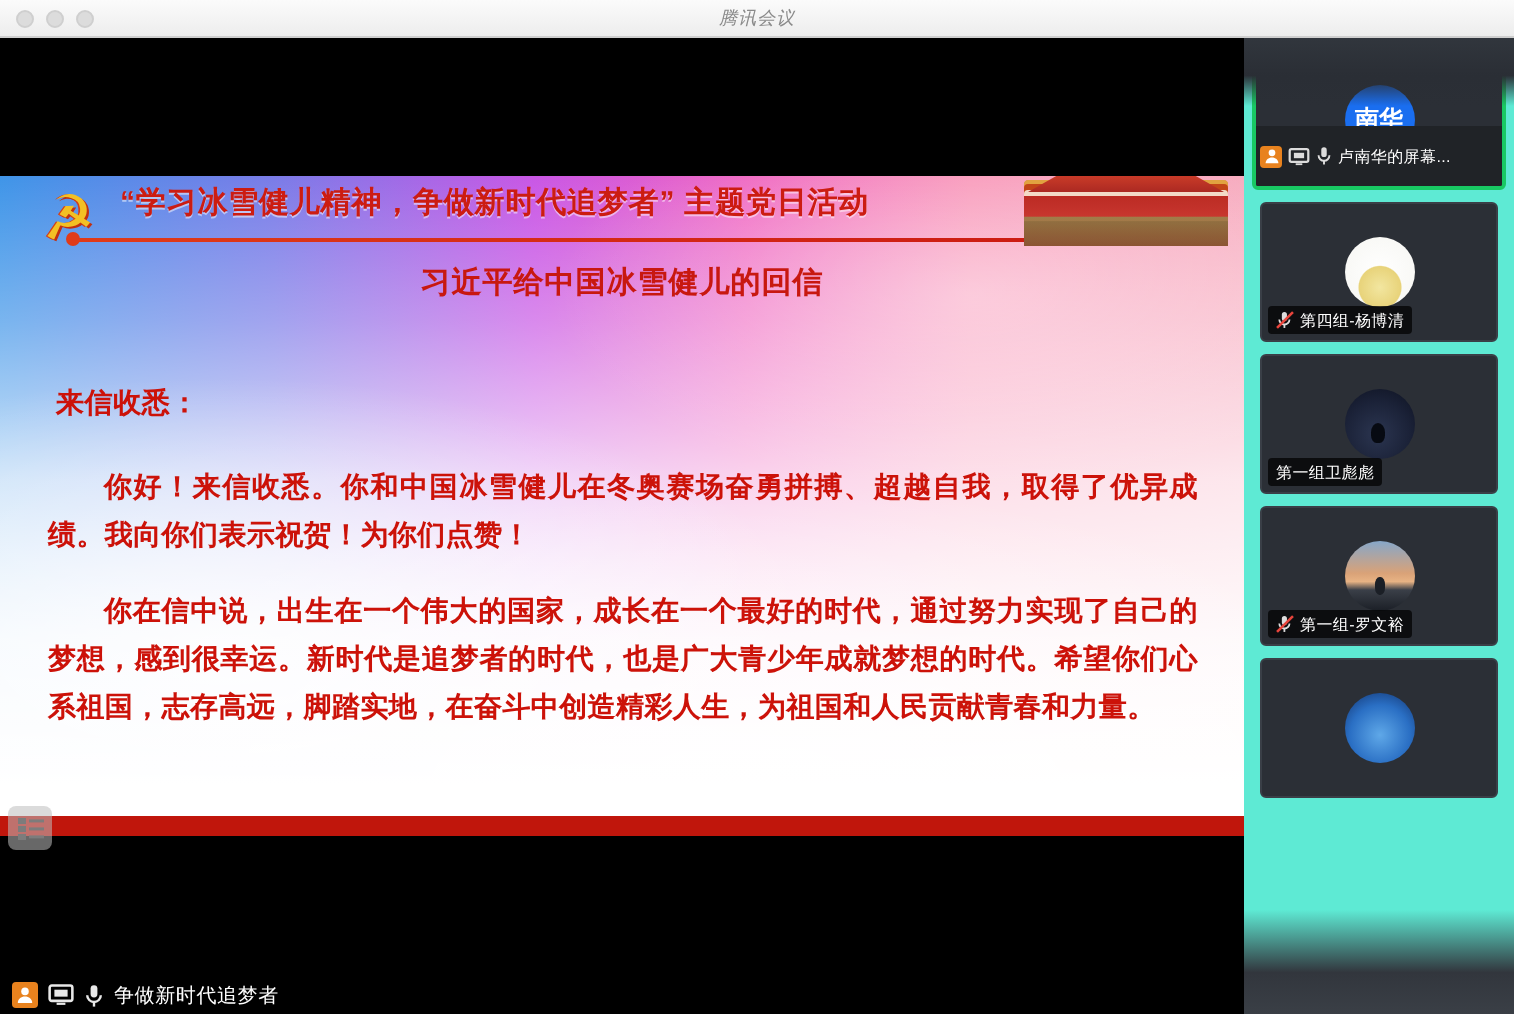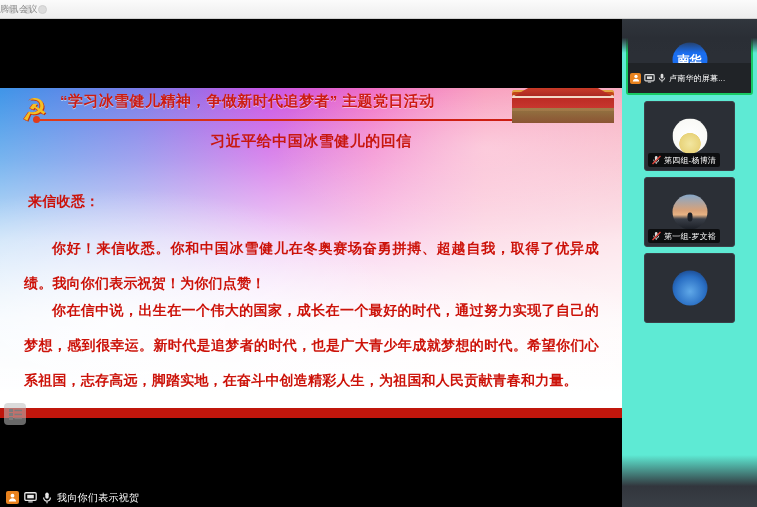--- a/index.html
+++ b/index.html
@@ -12,22 +12,22 @@
   
   #titlebar {
     position:absolute; left:0; top:0; width:757px; height:19px;
     background:linear-gradient(#fbfbfb,#ededed);
     border-bottom:1px solid #cfcfcf;
     display:flex; align-items:center;
   }
   #traffic { display:flex; gap:6px; padding-left:8px; }
   .light { width:9px; height:9px; border-radius:50%; background:#dcdcdc; border:1px solid #cfcfcf; }
   #win-title {
-    position:absolute; left:0; right:0; 
-    font-size:9px; color:#8a8a8a; letter-spacing:.5px;
+    position:absolute; left:0; right:0; text-align:center;
+    font-size:9px; color:#8a8a8a; letter-spacing:.5px;font-style:italic;
   }
 
   
   #content { position:absolute; left:0; top:19px; width:757px; height:488px; background:#000; }
 
   
   #stage { position:absolute; left:0; top:0; width:622px; height:488px; background:#000; overflow:hidden; }
 
   #slide {
     position:absolute; left:0; top:69px; width:622px; height:330px;
@@ -88,21 +88,21 @@
   }
 
   
   #salutation {
     position:absolute; left:28px; top:105px;
     font-size:14px; font-weight:bold; color:#cc1209; letter-spacing:.3px;
   }
   .para {
     position:absolute; left:24px; width:575px;
     font-size:14px; font-weight:bold; color:#cc1209;
-    line-height:35px; text-indent:2em; letter-spacing:.2px;
+    line-height:24px; text-indent:2em; letter-spacing:.2px;
     text-align:justify;
   }
   #para1 { top:143px; }
   #para2 { top:205px; }
 
   #slide-bottom-bar {
     position:absolute; left:0; bottom:0; width:622px; height:10px; background:#c0160c;
   }
 
   
@@ -125,21 +125,21 @@
   .ic { display:block; }
   #share-status-text { font-size:10px; color:#ffffff; letter-spacing:.3px; }
 
   
   #rail {
     position:absolute; left:622px; top:0; width:135px; height:488px;
     background:#5eead4; overflow:hidden;
   }
   #rail-scroll { position:absolute; left:0; top:0; width:135px; }
   .tile {
-    position:relative; margin:6px 22px; height:70px;
+    position:relative; margin:6px 8px; height:70px;
     background:#2b2f36; border:1px solid #3a3f47; border-radius:3px; overflow:hidden;
   }
   .tile.active { border:2px solid #18c963; margin:6px 4px; }
   .avatar {
     position:absolute; left:50%; top:50%; transform:translate(-50%,-50%);
     width:35px; height:35px; border-radius:50%;
     display:flex; align-items:center; justify-content:center;
     font-size:12px; font-weight:bold; color:#fff;
   }
   .avatar.blue { background:#1a6ef0; }
@@ -262,21 +262,21 @@
             <rect x="4.6" y="10.2" width="4.8" height="1.2" fill="#e8e8e8"></rect>
           </svg>
         </span>
         <span>
           <svg class="ic" width="10" height="12" viewBox="0 0 10 12" aria-hidden="true">
             <rect x="3.3" y="0.6" width="3.4" height="6.1" rx="1.7" fill="#e8e8e8"></rect>
             <path d="M1.6 5.6a3.4 3.4 0 0 0 6.8 0" fill="none" stroke="#e8e8e8" stroke-width="1.2"></path>
             <rect x="4.4" y="9.1" width="1.2" height="2.2" fill="#e8e8e8"></rect>
           </svg>
         </span>
-        <span id="share-status-text">我向你们表示祝贺</span>
+        <span id="share-status-text">争做新时代追梦者</span>
       </div>
     </div>
 
     <div id="rail">
       <div id="rail-scroll">
 
         <div class="tile active">
           <div class="avatar blue">南华</div>
           <div class="tile-label">
             <span class="mini-person">
@@ -311,20 +311,26 @@
                 <rect x="3.9" y="0.6" width="3.4" height="6.1" rx="1.7" fill="#dcdcdc"></rect>
                 <path d="M2.2 5.6a3.4 3.4 0 0 0 6.8 0" fill="none" stroke="#dcdcdc" stroke-width="1.2"></path>
                 <rect x="5" y="9.1" width="1.2" height="2.2" fill="#dcdcdc"></rect>
                 <line x1="0.7" y1="11.3" x2="11.3" y2="0.7" stroke="#e8453c" stroke-width="1.7"></line>
               </svg>
             </span>
             <span class="tile-name">第四组-杨博清</span>
           </div>
         </div>
 
+        <div class="tile">
+          <div class="avatar photo-b"></div>
+          <div class="tile-label">
+            <span class="tile-name">第一组卫彪彪</span>
+          </div>
+        </div>
 
 
         <div class="tile">
           <div class="avatar photo-c"></div>
           <div class="tile-label">
             <span>
               <svg class="ic" width="9" height="10" viewBox="0 0 12 12" aria-hidden="true">
                 <rect x="3.9" y="0.6" width="3.4" height="6.1" rx="1.7" fill="#dcdcdc"></rect>
                 <path d="M2.2 5.6a3.4 3.4 0 0 0 6.8 0" fill="none" stroke="#dcdcdc" stroke-width="1.2"></path>
                 <rect x="5" y="9.1" width="1.2" height="2.2" fill="#dcdcdc"></rect>

